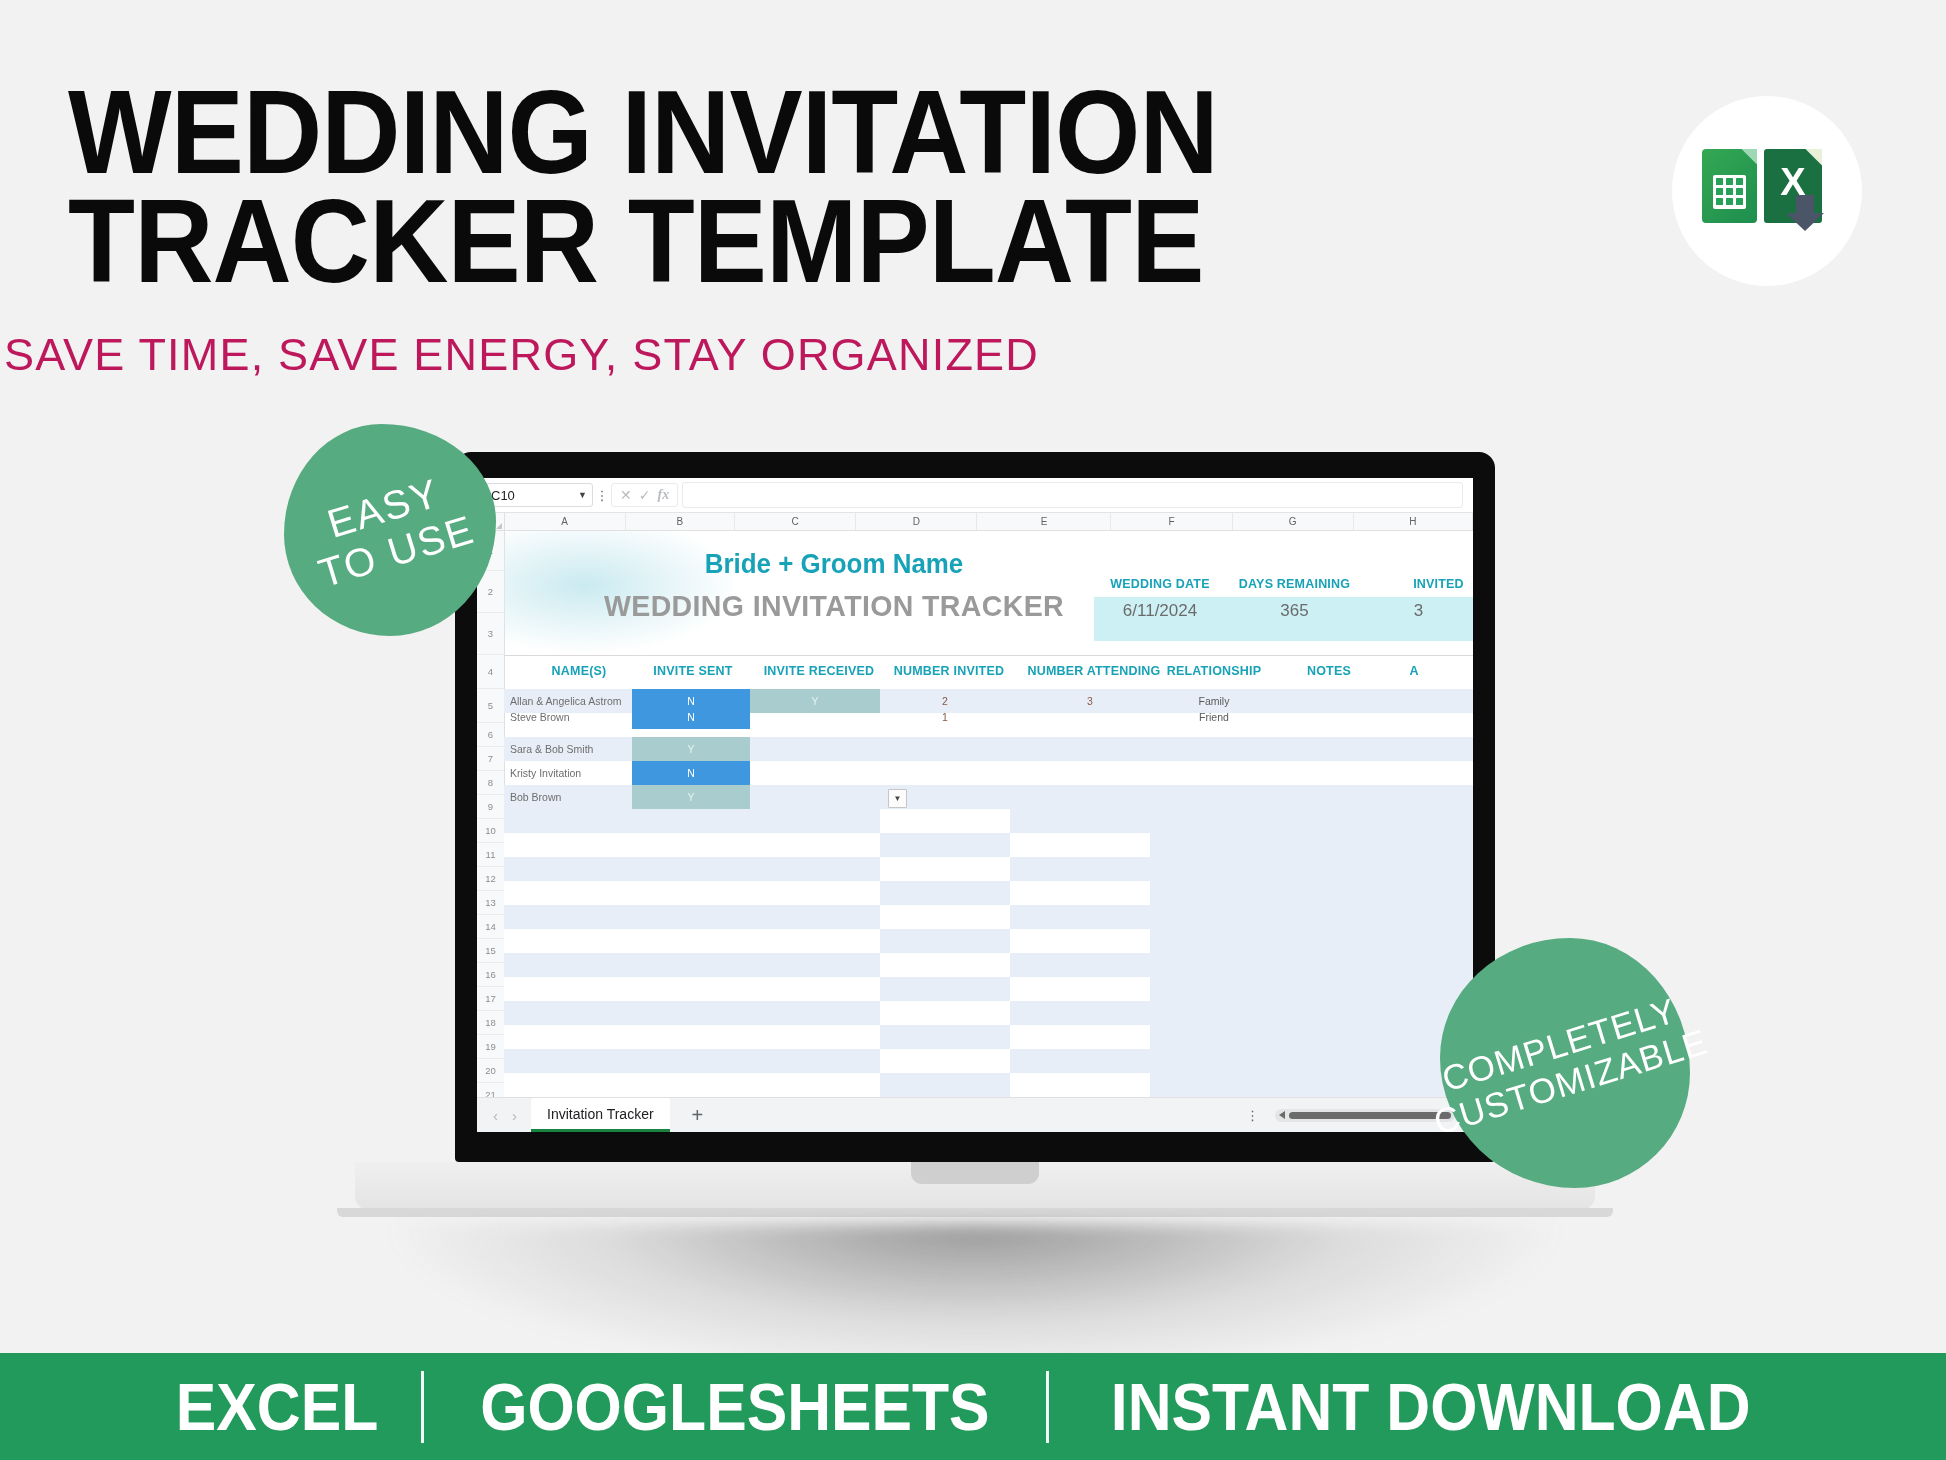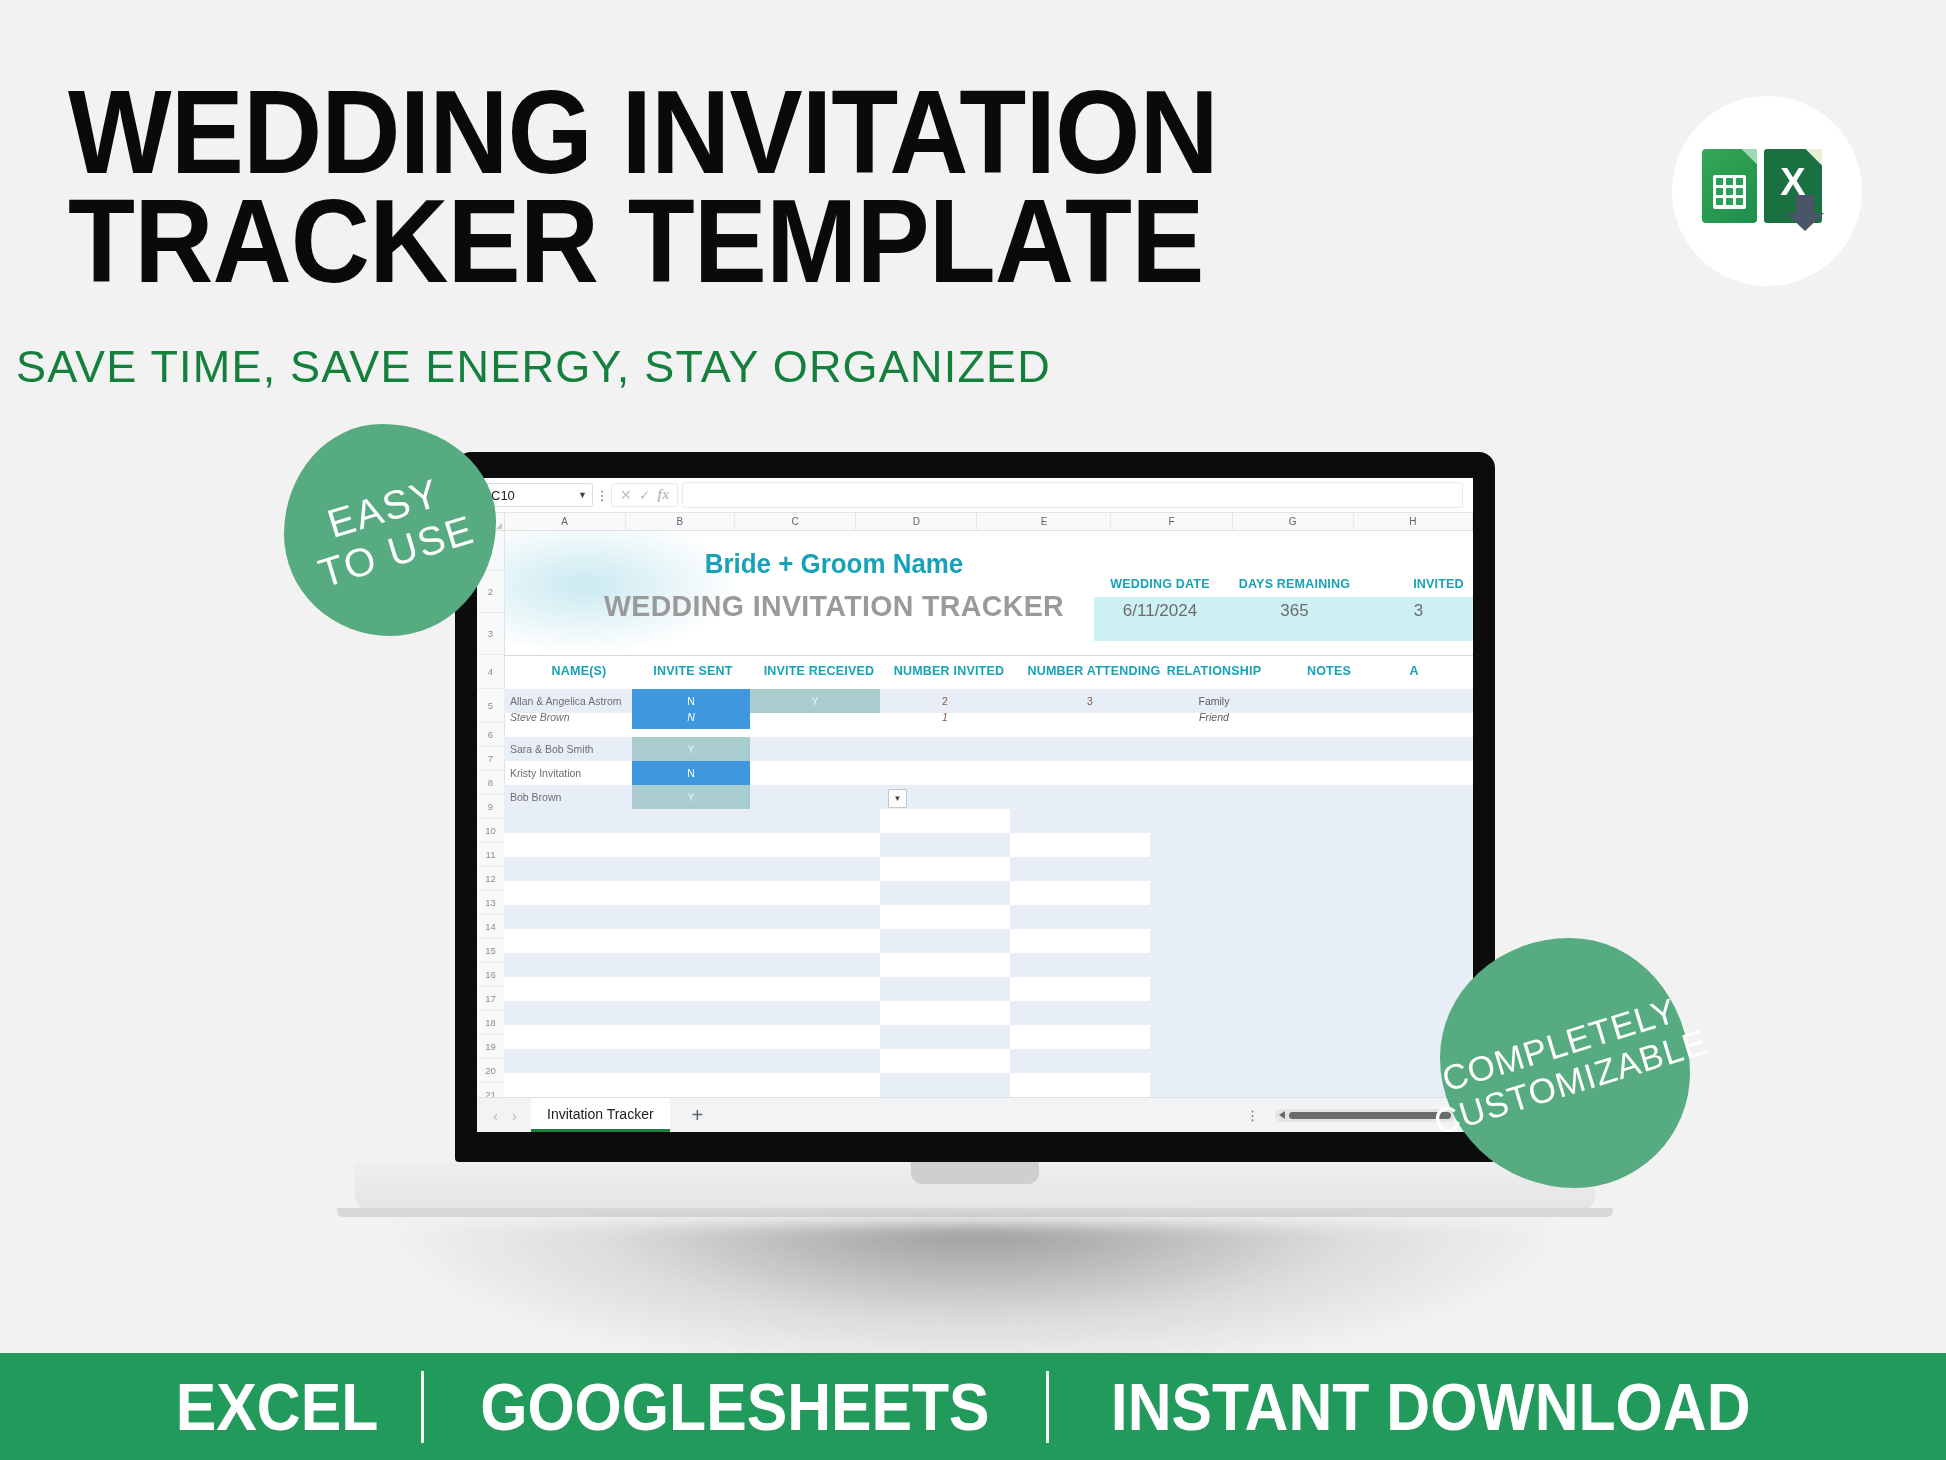--- a/index.html
+++ b/index.html
@@ -21,24 +21,24 @@
     font-weight:bold;
     font-size:118px;
     line-height:0.92;
     letter-spacing:-1px;
     color:#0a0a0a;
     transform:scaleX(0.93);
     padding-top:78px;
   }
   .title .l2{display:block;}
   .subtitle{
-    margin:16px;padding-top:30px;
+    margin:4px;padding-top:30px;
     font-size:45px;
     letter-spacing:1.2px;
-    color:#15803d;
+    color:#be185d;
     font-weight:400;
   }
   
   .logo-badge{
     position:absolute;left:1672px;top:96px;
     width:190px;height:190px;border-radius:50%;
     background:#ffffff;
     display:flex;align-items:center;justify-content:center;
   }
   .logo-inner{position:relative;width:130px;height:85px;}
@@ -369,21 +369,21 @@
             <div id="tbody">
                 <div class="trow alt" style="top: 158px;">
                   <div class="cell name" style="left: 0px; width: 128px;">Allan &amp; Angelica Astrom</div>
                   <div class="cell  tag-n" style="left: 128px; width: 118px;">N</div>
                   <div class="cell  tag-y" style="left: 246px; width: 130px;">Y</div>
                   <div class="cell num" style="left: 376px; width: 130px;">2</div>
                   <div class="cell num" style="left: 506px; width: 160px;">3</div>
                   <div class="cell " style="left: 646px; width: 128px; color: rgb(90, 90, 90);">Family</div>
                   <div class="cell " style="left: 774px; width: 116px;"></div>
                 </div>
-                <div class="trow" style="top: 174px; font-style: italic;">
+                <div class="trow" style="top: 174px;">
                   <div class="cell name" style="left: 0px; width: 128px;">Steve Brown</div>
                   <div class="cell  tag-n" style="left: 128px; width: 118px;">N</div>
                   <div class="cell " style="left: 246px; width: 130px;"></div>
                   <div class="cell num" style="left: 376px; width: 130px;">1</div>
                   <div class="cell num" style="left: 506px; width: 160px;"></div>
                   <div class="cell " style="left: 646px; width: 128px; color: rgb(90, 90, 90);">Friend</div>
                   <div class="cell " style="left: 774px; width: 116px;"></div>
                 </div>
                 <div class="trow alt" style="top: 206px;">
                   <div class="cell name" style="left: 0px; width: 128px;">Sara &amp; Bob Smith</div>

